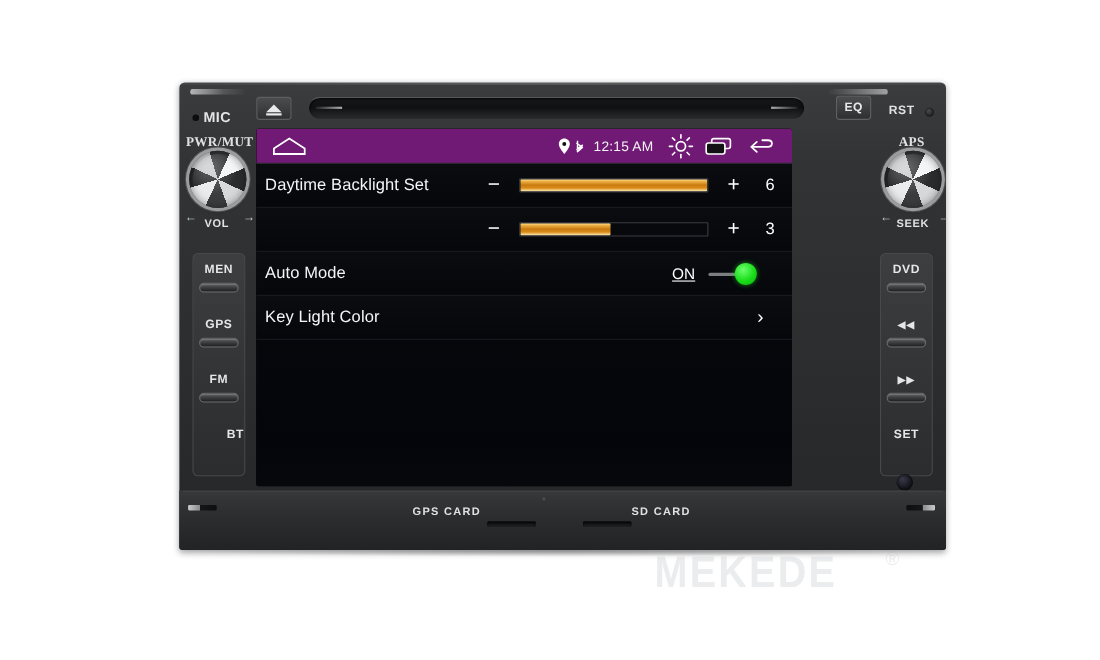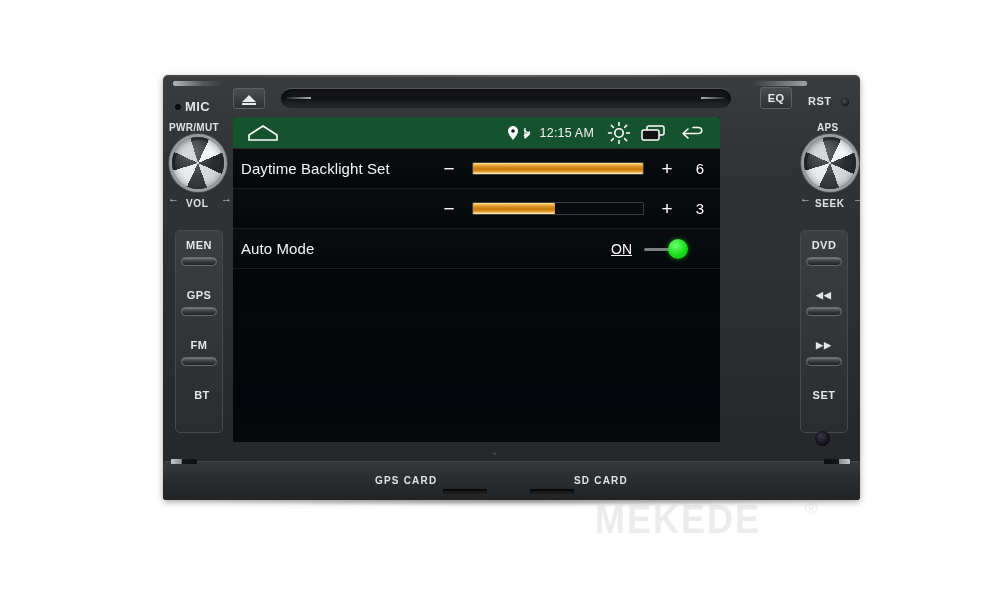--- a/index.html
+++ b/index.html
@@ -147,22 +147,23 @@
   .mic-label {
     position: absolute;
     left: 22px; top: 24px;
     color: #e2e4e6; font-size: 13px; font-weight: bold;
     letter-spacing: 0.4px;
   }
 
   
   .knob-label-top {
     position: absolute;
-    color: #dfe1e3; font-size: 10px; font-weight: bold; letter-spacing: 0.3px;
+    color: #dfe1e3; font-size: 12px; font-weight: bold; letter-spacing: 0.3px;
     white-space: nowrap;
+    font-family: Liberation Serif, serif;
   }
   .knob-label-bot {
     position: absolute;
     color: #dfe1e3; font-size: 10px; font-weight: bold; letter-spacing: 0.6px;
     white-space: nowrap;
   }
   .knob {
     position: absolute;
     width: 52px; height: 52px;
     border-radius: 50%;
@@ -233,21 +234,21 @@
     position: absolute;
     inset: 0;
     background: #04060a;
   }
 
   
   .statusbar {
     position: absolute;
     left: 0; top: 0; right: 0;
     height: 32px;
-    background: #14532d;
+    background: #701a75;
     border-bottom: 1px solid #2c2c30;
     display: flex;
     align-items: center;
   }
   .home-icon { margin-left: 14px; display: flex; align-items: center; }
   .status-right {
     margin-left: auto;
     display: flex;
     align-items: center;
     gap: 0px;
@@ -383,21 +384,21 @@
     position: absolute;
     left: 642px; top: 424px;
     font-size: 17px;
     color: rgba(190,192,196,0.32);
   }
 
   
   .bottom-bar {
     position: absolute;
     left: 0; bottom: 0;
-    width: 100%; height: 39px;
+    width: 100%; height: 54px;
     background: linear-gradient(180deg, #36383a 0%, #2c2e30 40%, #212325 100%);
     border-radius: 0 0 3px 3px;
   }
   .bottom-bar::before {
     content: "";
     position: absolute;
     left: 3px; right: 3px; top: 0; height: 1px;
     background: rgba(255,255,255,0.07);
   }
   .card-label {
@@ -485,21 +486,21 @@
 
   <div class="side-lbl" style="left:12px; top:164px; width:48px;">MEN</div>
   <div class="side-btn" style="left:18px; top:182px;"></div>
 
   <div class="side-lbl" style="left:12px; top:214px; width:48px;text-align:center;">GPS</div>
   <div class="side-btn" style="left:18px; top:232px;"></div>
 
   <div class="side-lbl" style="left:12px; top:264px; width:48px;">FM</div>
   <div class="side-btn" style="left:18px; top:282px;"></div>
 
-  <div class="side-lbl" style="left:15px; top:314px; width:48px;">BT</div>
+  <div class="side-lbl" style="left:27px; top:314px; width:48px;">BT</div>
 
   <div class="btn-panel" style="left:637px; top:155px; width:48px; height:203px;"></div>
 
   <div class="side-lbl" style="left:637px; top:164px; width:48px;">DVD</div>
   <div class="side-btn" style="left:643px; top:182px;"></div>
 
   <div class="side-lbl small" style="left:637px; top:215px; width:48px;">◀◀</div>
   <div class="side-btn" style="left:643px; top:232px;"></div>
 
   <div class="side-lbl small" style="left:637px; top:265px; width:48px;">▶▶</div>
@@ -597,20 +598,26 @@
           <div class="row-label">Auto Mode</div>
           <div class="row-right">
             <div class="on-label">ON</div>
             <div class="toggle">
               <div class="toggle-line"></div>
               <div class="toggle-knob"></div>
             </div>
           </div>
         </div>
 
+        <div class="row">
+          <div class="row-label">Key Light Color</div>
+          <div class="row-right">
+            <div class="chevron">›</div>
+          </div>
+        </div>
 
       </div>
 
       <div class="screen-empty"></div>
 
     </div>
   </div>
 
   <div class="watermark">MEKEDE</div>
   <div class="watermark-r">®</div>

